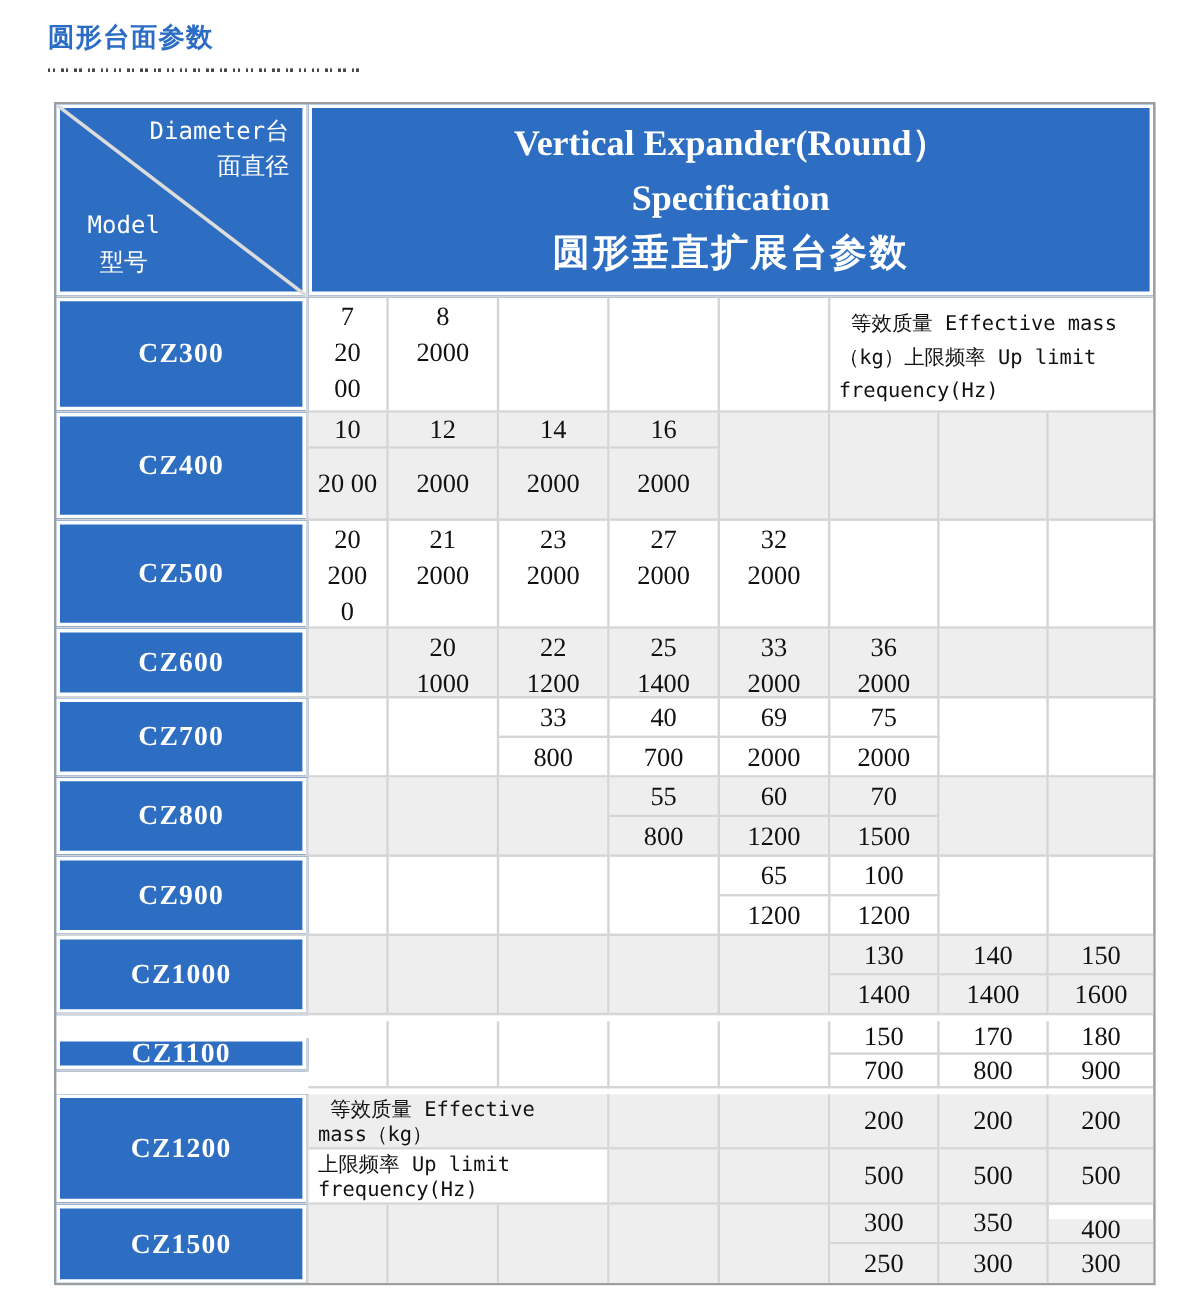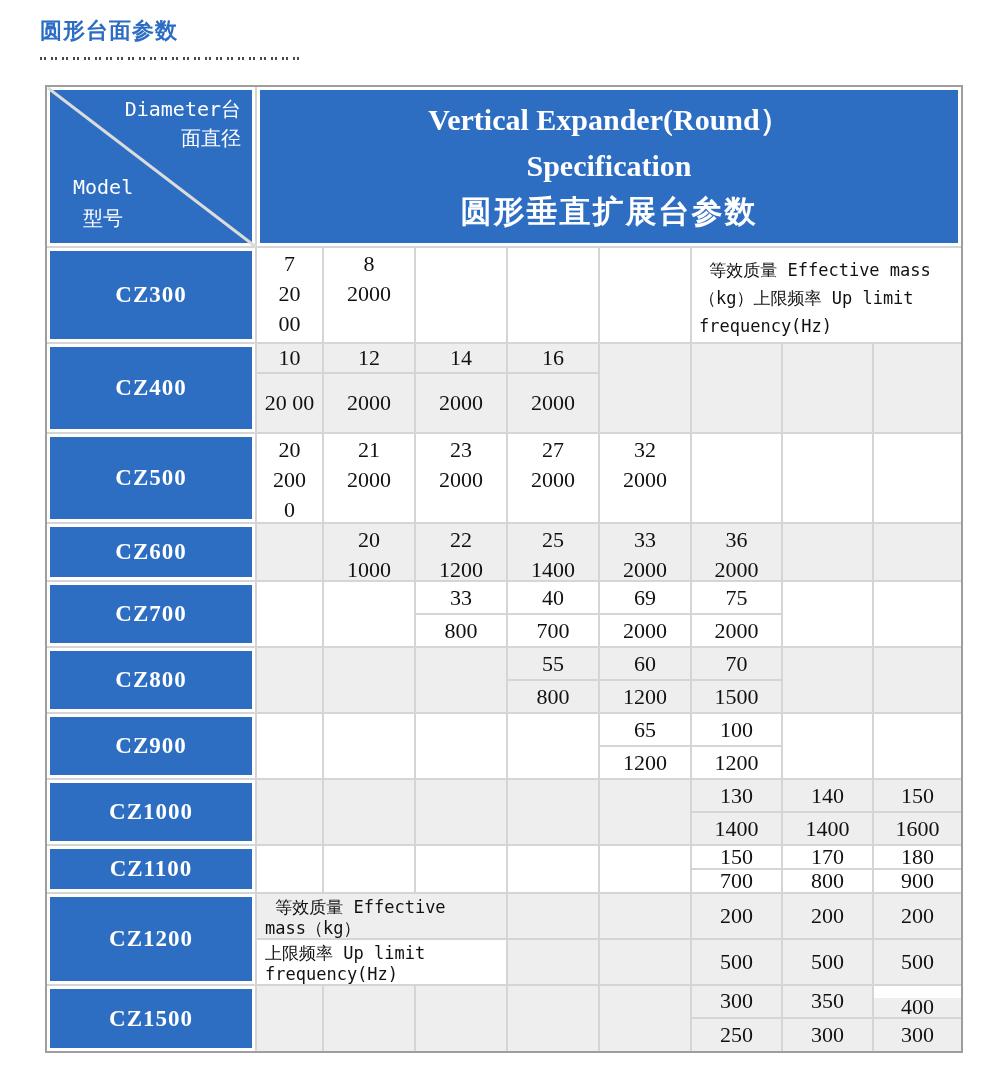--- a/index.html
+++ b/index.html
@@ -206,21 +206,21 @@
           <div class="dcell full" style="grid-area: 1 / 4 / span 2 / span 1;"></div>
           <div class="dcell full" style="grid-area: 1 / 5 / span 2 / span 1;"></div>
           <div class="dcell top" style="grid-area: 1 / 6 / auto / span 1;">130</div>
           <div class="dcell bot" style="grid-area: 2 / 6 / auto / span 1;">1400</div>
           <div class="dcell top" style="grid-area: 1 / 7 / auto / span 1;">140</div>
           <div class="dcell bot" style="grid-area: 2 / 7 / auto / span 1;">1400</div>
           <div class="dcell top lastcol" style="grid-area: 1 / 8 / auto / span 1;">150</div>
           <div class="dcell bot lastcol" style="grid-area: 2 / 8 / auto / span 1;">1600</div>
         </div>
       </div>
-      <div class="trow" style="height: 48px;">
+      <div class="trow" style="height: 66px; align-items: center;">
         <div class="mcell">CZ1100</div>
         <div class="dgrid" style="grid-template-columns: 67px 92px 92px 92px 92px 91px 91px 1fr;">
           <div class="dcell full" style="grid-area: 1 / 1 / span 2 / span 1;"></div>
           <div class="dcell full" style="grid-area: 1 / 2 / span 2 / span 1;"></div>
           <div class="dcell full" style="grid-area: 1 / 3 / span 2 / span 1;"></div>
           <div class="dcell full" style="grid-area: 1 / 4 / span 2 / span 1;"></div>
           <div class="dcell full" style="grid-area: 1 / 5 / span 2 / span 1;"></div>
           <div class="dcell top" style="grid-area: 1 / 6 / auto / span 1;">150</div>
           <div class="dcell bot" style="grid-area: 2 / 6 / auto / span 1;">700</div>
           <div class="dcell top" style="grid-area: 1 / 7 / auto / span 1;">170</div>

